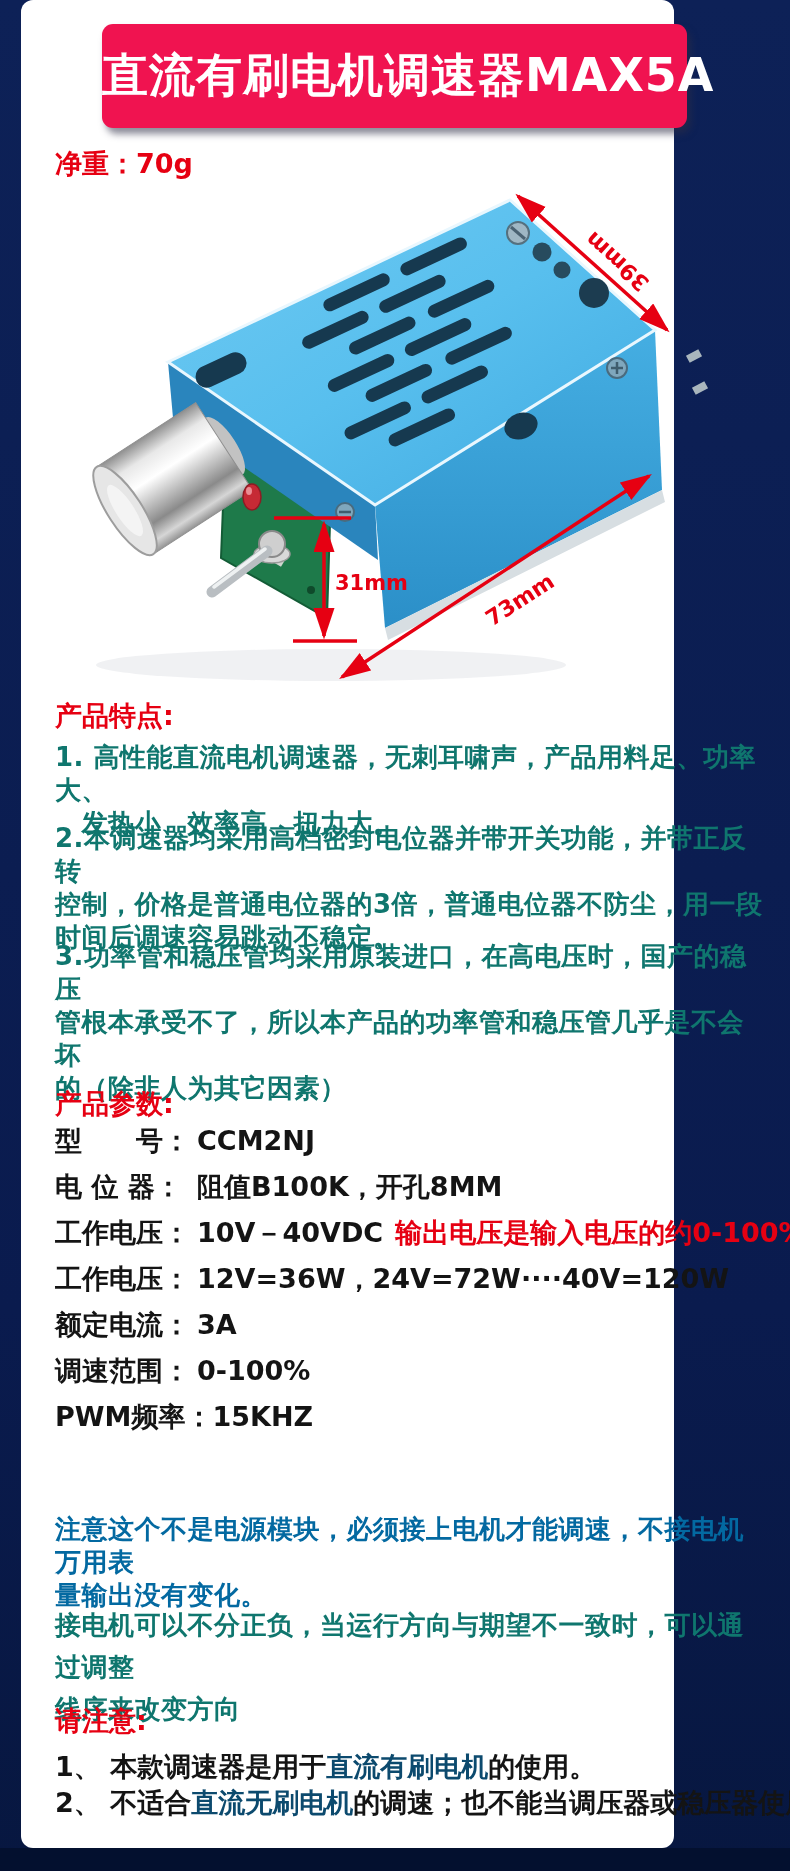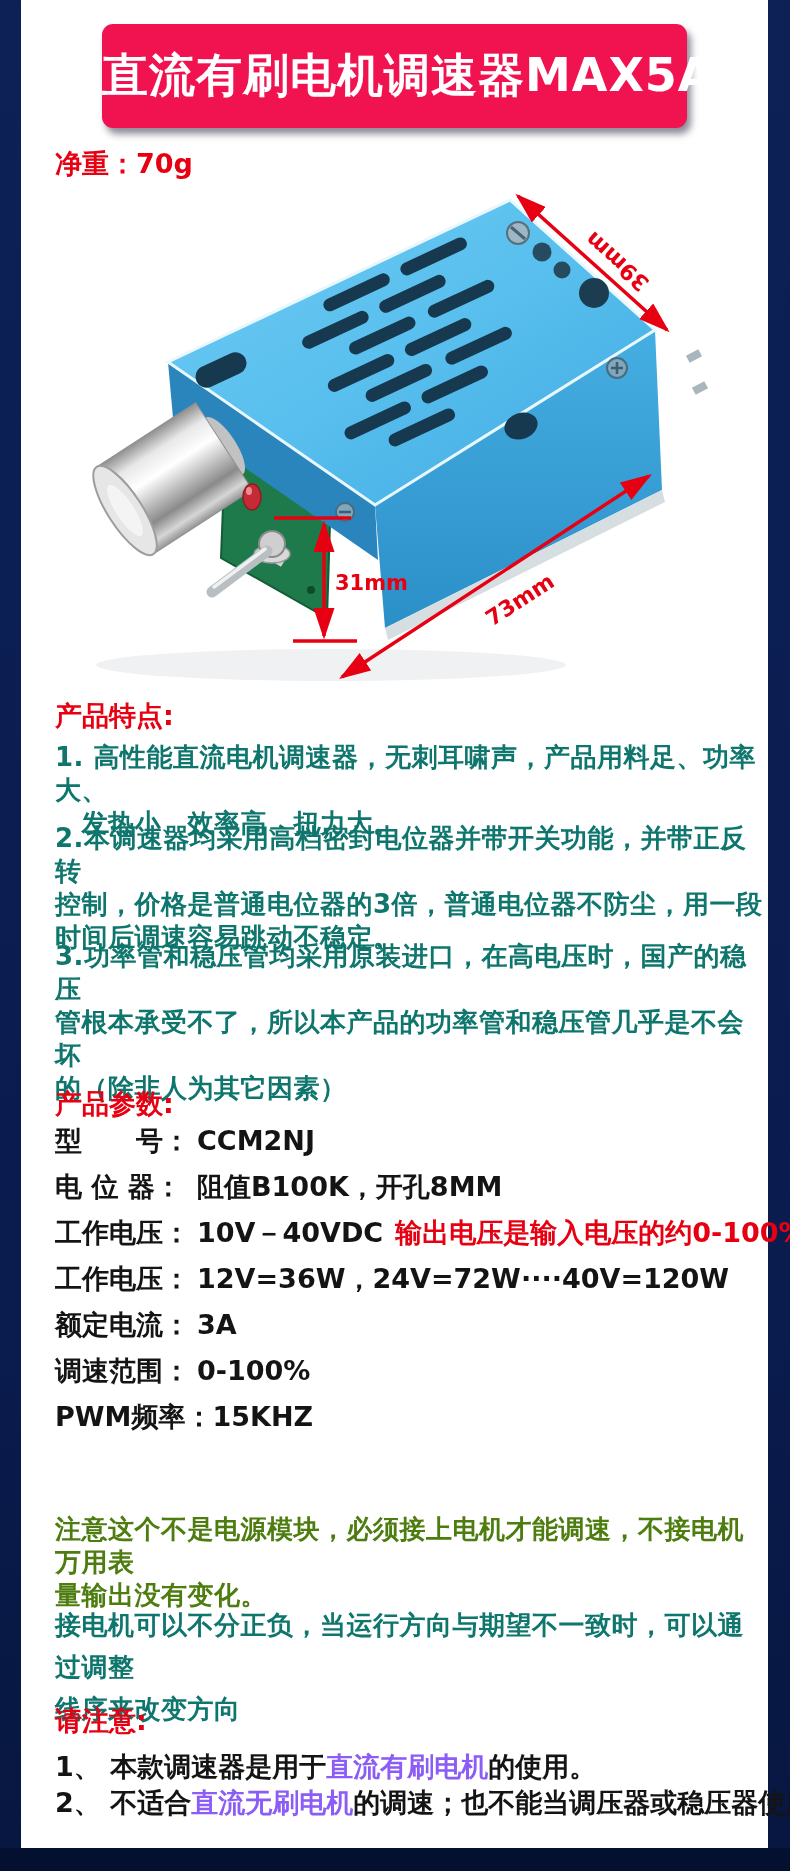--- a/index.html
+++ b/index.html
@@ -7,22 +7,23 @@
   body {
     width:790px; height:1871px;
     font-family:"DejaVu Sans","Liberation Sans",sans-serif;
     background:#0a1b4e;
   }
   .page {
     position:relative; width:790px; height:1871px; overflow:hidden;
     background:linear-gradient(180deg,#0d2157 0%,#0a1b4e 70%,#071740 100%);
   }
   .card {
-    position:absolute; left:21px; top:0; width:747px; height:1848px;
+    position:absolute; left:21px; top:0; width:653px; height:1848px;
     background:#ffffff;
+    border-radius:12px;
   }
   .bottom-band {
     position:absolute; left:0; top:1848px; width:790px; height:23px;
     background:#03102f;
   }
   .banner {
     position:absolute; left:81px; top:24px; width:585px; height:104px;
     background:#f01350; border-radius:11px;
     box-shadow:4px 6px 7px rgba(45,45,70,0.55);
     color:#ffffff; font-size:46px; font-weight:bold;
@@ -48,30 +49,30 @@
   .f2 { top:822px; }
   .f3 { top:940px; }
   .h-params { top:1086px; }
   .params {
     position:absolute; left:34px; top:1118px; width:708px;
     color:#141414; font-size:27px; font-weight:bold;
   }
   .params .row { line-height:46px; white-space:nowrap; }
   .params .label { display:inline-block; min-width:142px; }
   .params .note { color:#e60012; margin-left:12px; }
-  .blue-note { top:1513px; color:#4d7c0f; }
+  .blue-note { top:1513px; color:#0369a1; }
   .wiring-note { top:1604px; line-height:42px; }
   .h-caution { top:1703px; }
   .c-item {
     position:absolute; left:34px; margin:0;
     color:#141414; font-size:27px; font-weight:bold; white-space:nowrap;
   }
   .c1 { top:1749px; }
   .c2 { top:1785px; }
-  .hl { color:#8b5cf6; }
+  .hl { color:#0c4a6e; }
 </style>
 </head>
 <body>
 
 <div class="page">
   <div class="card">
 
     <div class="banner">
       <span>直流有刷电机调速器MAX5A</span>
     </div>

